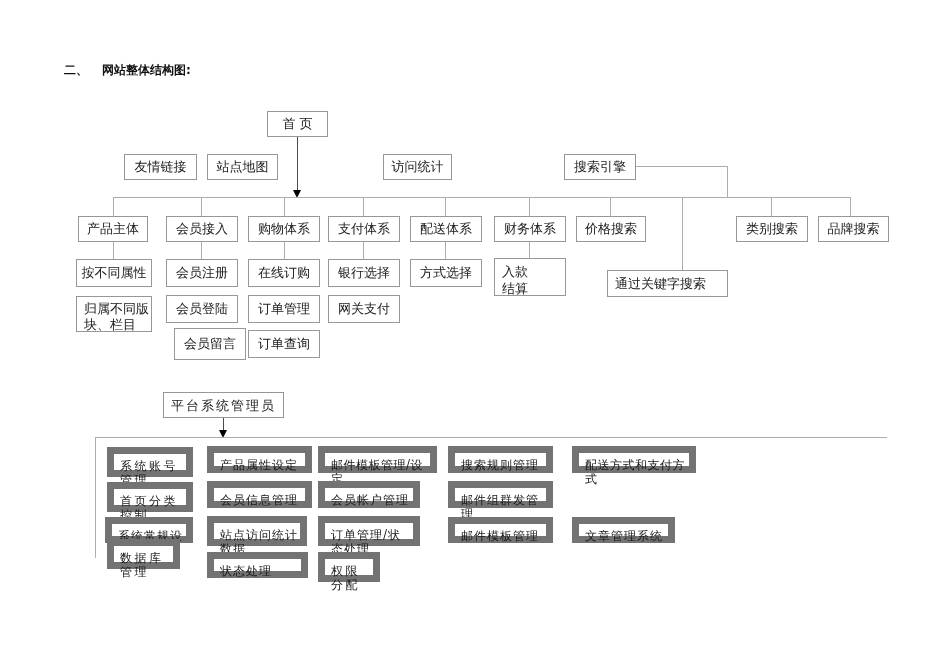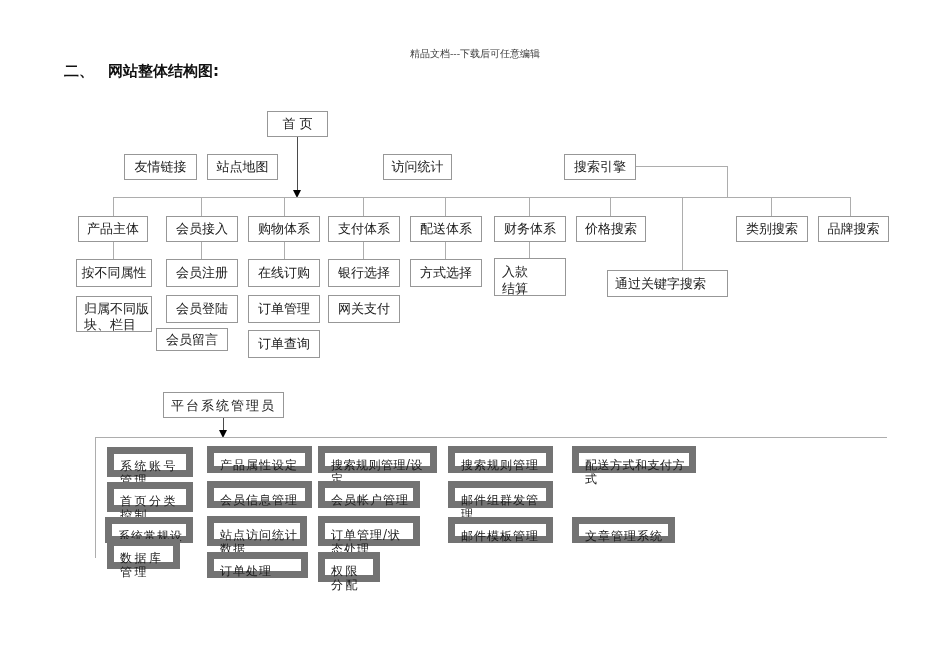--- a/index.html
+++ b/index.html
@@ -1,20 +1,20 @@
 <!DOCTYPE html>
 <html><head>
 <meta charset="utf-8">
 <style>
   html,body{margin:0;padding:0;background:#ffffff;}
   #page{position:relative;width:950px;height:672px;background:#ffffff;overflow:hidden;
         font-family:"DejaVu Sans","Liberation Sans",sans-serif;color:#1a1a1a;}
   .wm{position:absolute;left:0;top:47px;width:100%;text-align:center;font-size:10px;color:#3a3a3a;
       font-family:"DejaVu Serif","Liberation Serif",serif;}
-  .heading{position:absolute;left:64px;top:62px;font-size:15px;font-weight:bold;color:#111;}
+  .heading{position:absolute;left:64px;top:62px;font-size:12px;font-weight:bold;color:#111;}
   .heading .idx{margin-right:14px;}
   
   .bx{position:absolute;box-sizing:border-box;border:1px solid #979797;background:#fff;
       font-size:13px;line-height:16px;display:flex;align-items:center;justify-content:center;
       text-align:center;white-space:normal;}
   .bxa{display:block;text-align:left;padding:4px 2px 0 7px;}
   
   .bxl{position:absolute;box-sizing:border-box;border:7px solid #737373;background:#fff;
        font-family:"DejaVu Serif","Liberation Serif",serif;font-size:12px;letter-spacing:1px;
        line-height:14px;padding:5px 2px 0 6px;overflow:visible;}
@@ -24,21 +24,20 @@
   .lnd{position:absolute;background:#4a4a4a;}
   .arr{position:absolute;width:0;height:0;border-left:4px solid transparent;
        border-right:4px solid transparent;border-top:8px solid #000;}
   .w2{display:inline-block;width:30px;line-height:17px;}
 </style>
 </head>
 <body>
 
 <div id="page">
 
-  <div class="wm">精品文档---下载后可任意编辑</div>
 
   <div class="heading">
     <span class="idx">二、</span><span>网站整体结构图:</span>
   </div>
 
   <div class="bx" style="left:267px;top:111px;width:61px;height:26px">首  页</div>
 
   <div class="bx" style="left:124px;top:154px;width:73px;height:26px">友情链接</div>
   <div class="bx" style="left:207px;top:154px;width:71px;height:26px">站点地图</div>
   <div class="bx" style="left:383px;top:154px;width:69px;height:26px">访问统计</div>
@@ -52,58 +51,58 @@
   <div class="bx" style="left:494px;top:216px;width:72px;height:26px">财务体系</div>
   <div class="bx" style="left:576px;top:216px;width:70px;height:26px">价格搜索</div>
   <div class="bx" style="left:736px;top:216px;width:72px;height:26px">类别搜索</div>
   <div class="bx" style="left:818px;top:216px;width:71px;height:26px">品牌搜索</div>
 
   <div class="bx" style="left:76px;top:259px;width:76px;height:28px">按不同属性</div>
   <div class="bx bxa" style="left:76px;top:296px;width:76px;height:36px">归属不同版块、栏目</div>
 
   <div class="bx" style="left:166px;top:259px;width:72px;height:28px">会员注册</div>
   <div class="bx" style="left:166px;top:295px;width:72px;height:28px">会员登陆</div>
-  <div class="bx" style="left:156px;top:328px;width:72px;height:23px">会员留言</div>
+  <div class="bx" style="left:174px;top:328px;width:72px;height:32px">会员留言</div>
 
   <div class="bx" style="left:248px;top:259px;width:72px;height:28px">在线订购</div>
   <div class="bx" style="left:248px;top:295px;width:72px;height:28px">订单管理</div>
   <div class="bx" style="left:248px;top:330px;width:72px;height:28px">订单查询</div>
 
   <div class="bx" style="left:328px;top:259px;width:72px;height:28px">银行选择</div>
   <div class="bx" style="left:328px;top:295px;width:72px;height:28px">网关支付</div>
 
   <div class="bx" style="left:410px;top:259px;width:72px;height:28px">方式选择</div>
 
   <div class="bx bxa" style="left:494px;top:258px;width:72px;height:38px">
     <span class="w2">入款结算</span>
   </div>
 
   <div class="bx bxa" style="left:607px;top:270px;width:121px;height:27px;padding-top:5px">通过关键字搜索</div>
 
   <div class="bx bxa" style="left:163px;top:392px;width:121px;height:26px;letter-spacing:2px;padding-top:5px">平台系统管理员</div>
 
   <div class="bxl narrow" style="left:107px;top:447px;width:86px;height:30px">系统账号管理</div>
   <div class="bxl" style="left:207px;top:446px;width:105px;height:27px">产品属性设定</div>
-  <div class="bxl" style="left:318px;top:446px;width:119px;height:27px;letter-spacing:0.5px">搜索规则管理/设定</div>
+  <div class="bxl" style="left:318px;top:446px;width:119px;height:27px;letter-spacing:0.5px">邮件模板管理/设定</div>
   <div class="bxl" style="left:448px;top:446px;width:105px;height:27px">搜索规则管理</div>
   <div class="bxl" style="left:572px;top:446px;width:124px;height:27px;letter-spacing:0.5px">配送方式和支付方式</div>
 
   <div class="bxl narrow" style="left:107px;top:482px;width:86px;height:30px">首页分类控制</div>
   <div class="bxl" style="left:207px;top:481px;width:105px;height:27px">会员信息管理</div>
   <div class="bxl" style="left:318px;top:481px;width:102px;height:27px">会员帐户管理</div>
   <div class="bxl" style="left:448px;top:481px;width:105px;height:27px">邮件组群发管理</div>
 
   <div class="bxl" style="left:105px;top:517px;width:88px;height:26px">系统常规设置</div>
   <div class="bxl" style="left:207px;top:516px;width:100px;height:30px">站点访问统计数据</div>
   <div class="bxl" style="left:318px;top:516px;width:102px;height:30px">订单管理/状态处理</div>
   <div class="bxl" style="left:448px;top:517px;width:105px;height:26px">邮件模板管理</div>
   <div class="bxl" style="left:572px;top:517px;width:103px;height:26px">文章管理系统</div>
 
   <div class="bxl narrow" style="left:107px;top:539px;width:73px;height:30px">数据库管理</div>
-  <div class="bxl" style="left:207px;top:552px;width:101px;height:26px">订单处理</div>
+  <div class="bxl" style="left:207px;top:552px;width:101px;height:26px">状态处理</div>
   <div class="bxl narrow" style="left:318px;top:552px;width:62px;height:30px">权限分配</div>
 
   <div class="lnd" style="left:297px;top:137px;width:1px;height:54px"></div>
   <div class="arr" style="left:293px;top:190px"></div>
 
   <div class="ln" style="left:113px;top:197px;width:738px;height:1px"></div>
   <div class="ln" style="left:113px;top:197px;width:1px;height:19px"></div>
   <div class="ln" style="left:201px;top:197px;width:1px;height:19px"></div>
   <div class="ln" style="left:284px;top:197px;width:1px;height:19px"></div>
   <div class="ln" style="left:363px;top:197px;width:1px;height:19px"></div>

